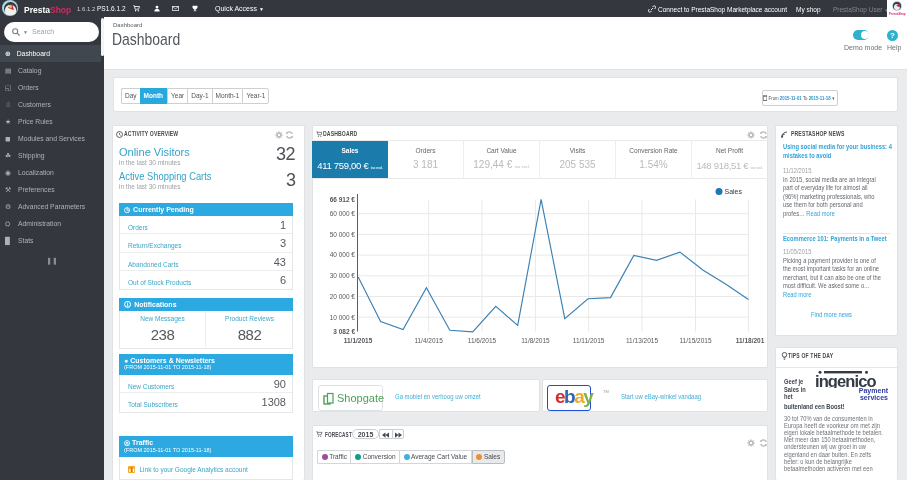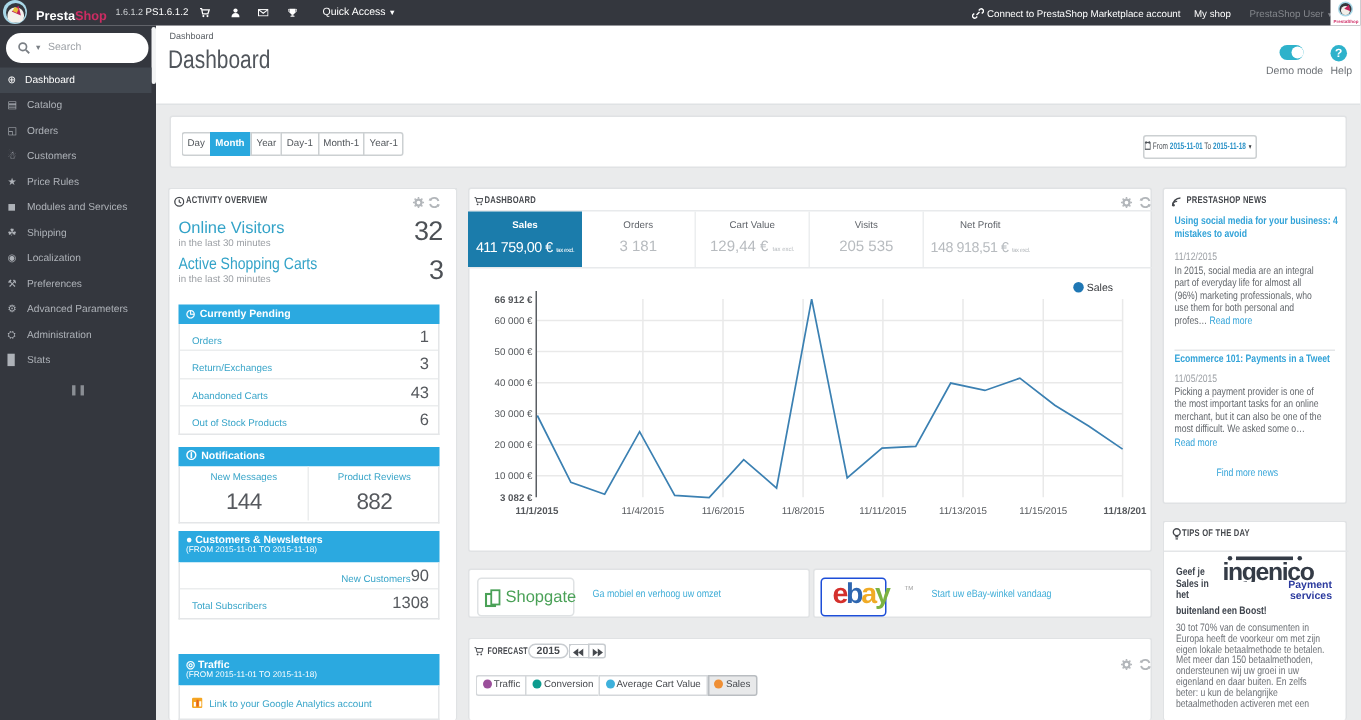--- a/index.html
+++ b/index.html
@@ -155,34 +155,34 @@
     <div style="height:18.5px;line-height:18.5px;border-bottom:1px solid #ebedee;padding:0 6px 0 8px;"><span class="rowlbl">Orders</span><span class="rownum" style="float:right;">1</span></div>
     <div style="height:18.5px;line-height:18.5px;border-bottom:1px solid #ebedee;padding:0 6px 0 8px;"><span class="rowlbl">Return/Exchanges</span><span class="rownum" style="float:right;">3</span></div>
     <div style="height:18.5px;line-height:18.5px;border-bottom:1px solid #ebedee;padding:0 6px 0 8px;"><span class="rowlbl">Abandoned Carts</span><span class="rownum" style="float:right;">43</span></div>
     <div style="height:18px;line-height:18px;padding:0 6px 0 8px;"><span class="rowlbl">Out of Stock Products</span><span class="rownum" style="float:right;">6</span></div>
   </div>
 
   <div class="bluebar" style="left:119px;top:297.5px;width:174px;height:13.5px;line-height:13.5px;"><span style="margin-left:5px;">🛈</span><span style="margin-left:3px;">Notifications</span></div>
   <div class="abs" style="left:119px;top:311px;width:174px;height:37.5px;background:#fff;border:1px solid #e4e6e8;border-top:none;">
     <div class="abs" style="left:0;top:0;width:86px;height:36px;border-right:1px solid #ebedee;text-align:center;">
       <div style="margin-top:4px;font-size:6.5px;color:#39a5c9;">New Messages</div>
-      <div style="margin-top:4px;font-size:15px;color:#56595e;letter-spacing:-0.5px;">144</div>
+      <div style="margin-top:4px;font-size:15px;color:#56595e;letter-spacing:-0.5px;">238</div>
     </div>
     <div class="abs" style="left:87px;top:0;width:85px;height:36px;text-align:center;">
       <div style="margin-top:4px;font-size:6.5px;color:#39a5c9;">Product Reviews</div>
       <div style="margin-top:4px;font-size:15px;color:#56595e;letter-spacing:-0.5px;">882</div>
     </div>
   </div>
 
   <div class="bluebar" style="left:119px;top:354px;width:174px;height:21px;">
     <div style="margin:2.5px 0 0 5px;">● Customers &amp; Newsletters</div>
     <div style="margin:0.5px 0 0 5px;font-weight:normal;font-size:5.5px;">(FROM 2015-11-01 TO 2015-11-18)</div>
   </div>
   <div class="abs" style="left:119px;top:375px;width:174px;background:#fff;border:1px solid #e4e6e8;border-top:none;">
-    <div style="height:18.3px;line-height:18.3px;border-bottom:1px solid #ebedee;padding:0 6px 0 8px;text-align:right;"><span class="rowlbl">New Customers</span><span class="rownum" style="float:right;">90</span></div>
+    <div style="height:18.3px;line-height:18.3px;border-bottom:1px solid #ebedee;padding:0 6px 0 8px;"><span class="rowlbl">New Customers</span><span class="rownum" style="float:right;">90</span></div>
     <div style="height:18.3px;line-height:18.3px;padding:0 6px 0 8px;"><span class="rowlbl">Total Subscribers</span><span class="rownum" style="float:right;">1308</span></div>
   </div>
 
   <div class="bluebar" style="left:119px;top:436px;width:174px;height:21px;">
     <div style="margin:2.5px 0 0 5px;">◎ Traffic</div>
     <div style="margin:0.5px 0 0 5px;font-weight:normal;font-size:5.5px;">(FROM 2015-11-01 TO 2015-11-18)</div>
   </div>
   <div class="abs" style="left:119px;top:457px;width:174px;height:23px;background:#fff;border:1px solid #e4e6e8;border-top:none;">
     <div style="height:20px;line-height:20px;padding:0 6px 0 8px;"><svg width="7" height="7" viewBox="0 0 7 7" style="vertical-align:-1px;">
           <rect x="0" y="0" width="7" height="7" rx="1" fill="#f5a623"></rect>
@@ -220,20 +220,24 @@
     <div style="margin-top:6px;font-size:6.5px;color:#60646a;">Orders</div>
     <div style="margin-top:5px;font-size:10px;color:#b7bbbf;">3 181</div>
   </div>
   <div style="width:76px;text-align:center;border-right:1px solid #eceeef;">
     <div style="margin-top:6px;font-size:6.5px;color:#60646a;">Cart Value</div>
     <div style="margin-top:5px;font-size:10px;color:#b7bbbf;white-space:nowrap;">129,44 € <span style="font-size:4px;">tax excl.</span></div>
   </div>
   <div style="width:76px;text-align:center;border-right:1px solid #eceeef;">
     <div style="margin-top:6px;font-size:6.5px;color:#60646a;">Visits</div>
     <div style="margin-top:5px;font-size:10px;color:#b7bbbf;">205 535</div>
+  </div>
+  <div style="width:76px;text-align:center;border-right:1px solid #eceeef;">
+    <div style="margin-top:6px;font-size:6.5px;color:#60646a;">Conversion Rate</div>
+    <div style="margin-top:5px;font-size:10px;color:#b7bbbf;">1.54%</div>
   </div>
   <div style="width:75px;text-align:center;">
     <div style="margin-top:6px;font-size:6.5px;color:#60646a;">Net Profit</div>
     <div style="margin-top:5.5px;font-size:9.5px;color:#b7bbbf;white-space:nowrap;letter-spacing:-0.3px;">148 918,51 € <span style="font-size:4px;">tax excl.</span></div>
   </div>
 </div>
 <div id="chart" class="abs" style="left:312px;top:180px;width:456px;height:170px;">
 <svg width="456" height="170" viewBox="0 0 456 170">
 
   <circle cx="407" cy="11.5" r="3.5" fill="#1f77b4"></circle>

